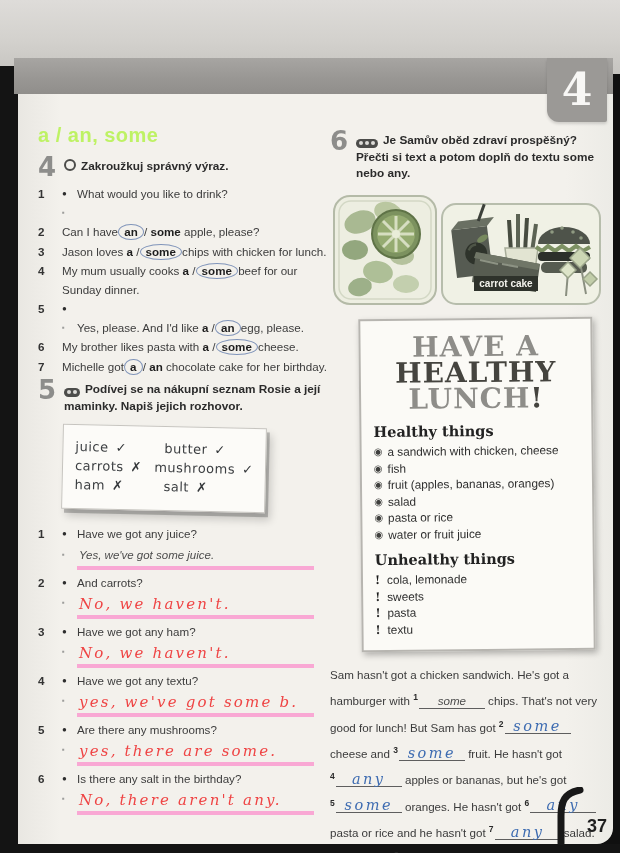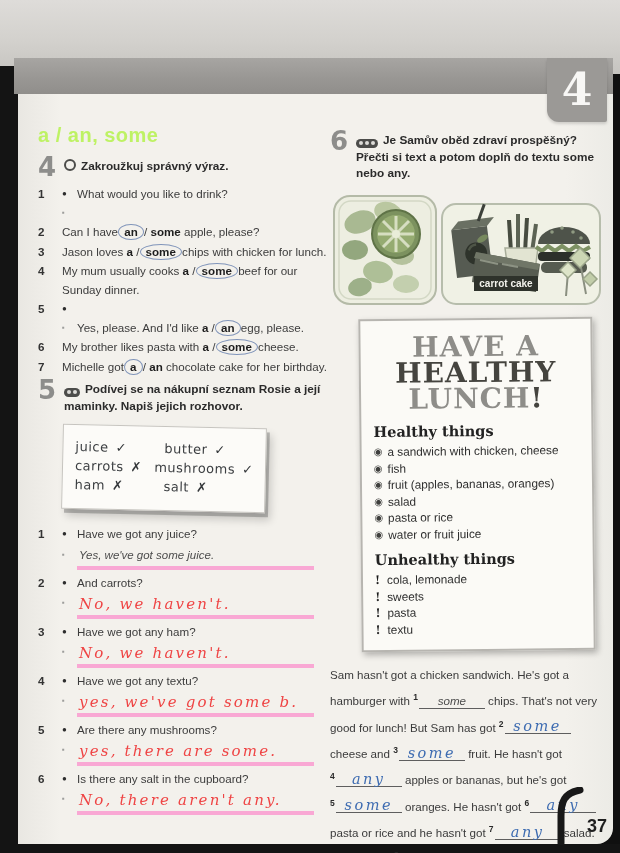--- a/index.html
+++ b/index.html
@@ -260,21 +260,21 @@
           <div class="x-line a">
             <span class="num"></span>
             <span class="bul sub">▪</span>
             <span class="ansbox"><span class="ans-hand">yes, there are some.</span></span>
           </div>
         </div>
         <div class="qa">
           <div class="x-line">
             <span class="num">6</span>
             <span class="bul dot">●</span>
-            <span class="txt">Is there any salt in the cupboard?</span>
+            <span class="txt">Is there any salt in the birthday?</span>
           </div>
           <div class="x-line a">
             <span class="num"></span>
             <span class="bul sub">▪</span>
             <span class="ansbox"><span class="ans-hand">No, there aren't any.</span></span>
           </div>
         </div>
       </div>
   </div>
 

